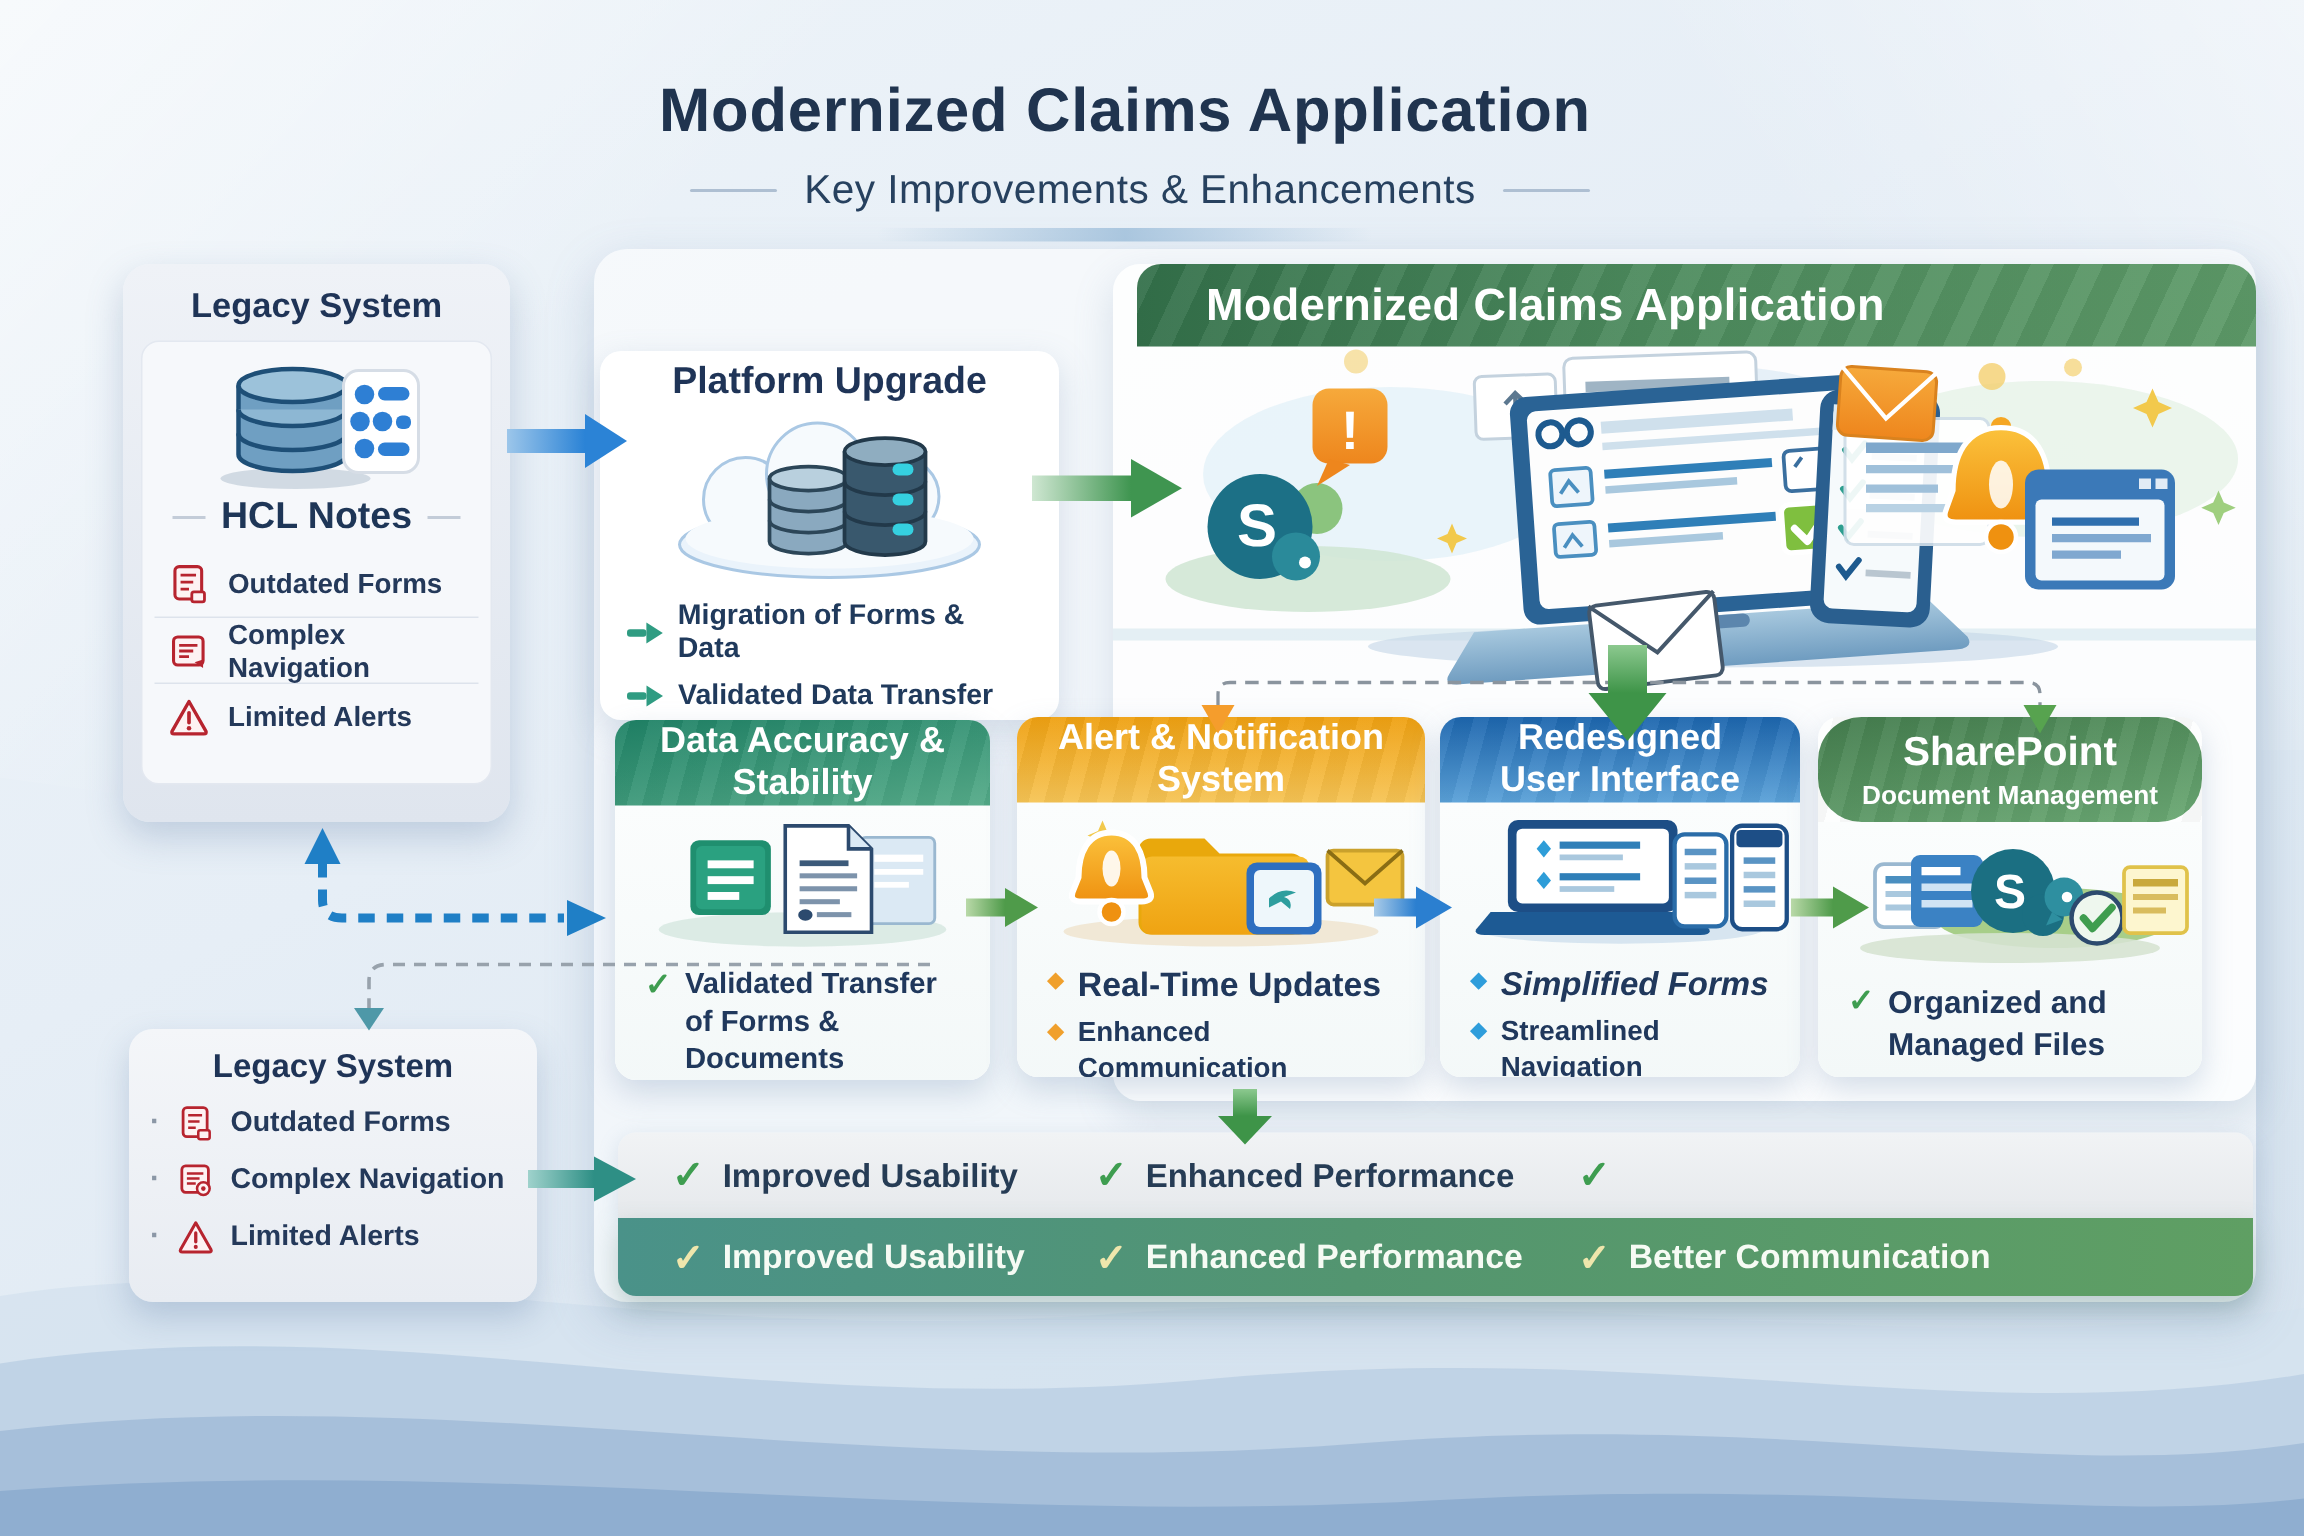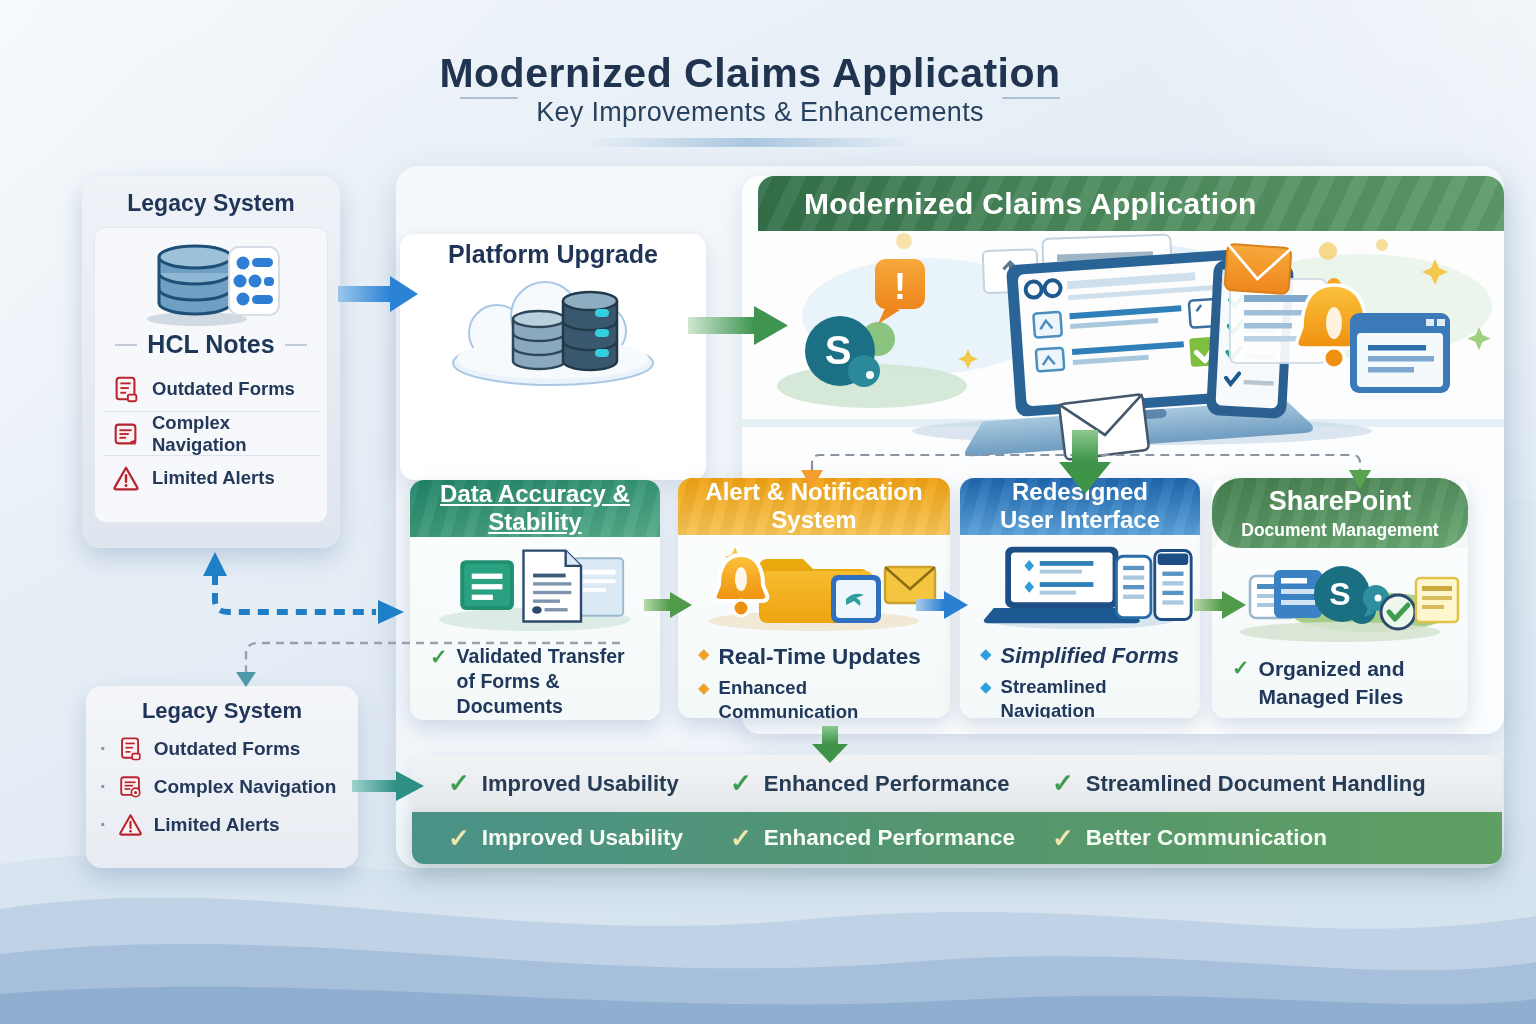--- a/index.html
+++ b/index.html
@@ -15,21 +15,21 @@
 
   #waves { position:absolute; left:0; bottom:0; width:1536px; height:220px; z-index:0; }
 
   .content-panel { position:absolute; left:396px; top:166px; width:1108px; height:702px;
     background:rgba(255,255,255,.55); border-radius:22px;
     box-shadow:0 12px 32px rgba(110,140,175,.28); z-index:1; }
 
   
   .title-block { position:absolute; left:0; top:50px; width:1500px; text-align:center; z-index:2; }
   .main-title { font-size:41px; font-weight:bold; color:#20344f; letter-spacing:.5px; }
-  .subtitle-row { margin-top:0; display:flex; align-items:flex-start; justify-content:center; gap:18px;padding-left:20px; }
+  .subtitle-row { margin-top:14px; display:flex; align-items:center; justify-content:center; gap:18px;padding-left:20px; }
   .subtitle { font-size:27px; color:#27415f; font-weight:normal; letter-spacing:.3px; }
   .sub-dash { width:58px; height:2px; background:#aebfd2; border-radius:2px; }
   .sub-underline { margin:10px auto 0; width:330px; height:9px; border-radius:4px;
     background:linear-gradient(90deg, rgba(150,185,215,0), rgba(150,185,215,.75), rgba(150,185,215,0)); }
 
   
   .legacy-top { position:absolute; left:82px; top:176px; width:258px; height:372px; z-index:3;
     background:linear-gradient(180deg,#eff2f7,#dfe5ee); border-radius:18px;
     box-shadow:0 10px 24px rgba(95,125,165,.3); padding:14px 12px 12px; }
   .legacy-top .lt-title { text-align:center; font-size:23px; font-weight:bold; color:#1f3457; }
@@ -67,21 +67,21 @@
     box-shadow:0 8px 20px rgba(110,140,175,.28); overflow:hidden; display:flex; flex-direction:column; }
   #card1 { left:410px; top:480px; width:250px; height:240px; }
   #card2 { left:678px; top:478px; width:272px; height:240px; }
   #card3 { left:960px; top:478px; width:240px; height:240px;align-items:center; }
   #card4 { left:1212px; top:478px; width:256px; height:240px; }
   .fcard .hdr { height:88px; display:flex; flex-direction:column; justify-content:center; align-items:center;
     color:#fff; text-align:center; position:relative; }
   .fcard .hdr::after { content:""; position:absolute; inset:0;
     background:repeating-linear-gradient(105deg, rgba(255,255,255,.05) 0 10px, rgba(0,0,0,.03) 10px 22px); }
   .fcard .hdr-title { position:relative; z-index:1; font-size:24px; font-weight:bold; line-height:1.18; }
-  #card1 .hdr { background:linear-gradient(170deg,#1f8266,#55ab89);text-decoration:underline; }
+  #card1 .hdr { background:linear-gradient(170deg,#1f8266,#55ab89); }
   #card1 .hdr-title { padding:0 30px; }
   #card2 .hdr { background:linear-gradient(180deg,#efa112,#f6c455); }
   #card2 .hdr-title { padding:0 24px; }
   #card3 .hdr { background:linear-gradient(180deg,#1d66ae,#5aa1d8); }
   #card3 .hdr-title { padding:0 32px; }
   #card4 .hdr { background:linear-gradient(170deg,#447d4e,#6aa873);border-radius:29px; }
   .fcard .hdr-sub { position:relative; z-index:1; font-size:17.5px; font-weight:600; margin-top:2px; }
   #card4 .hdr-title { font-size:27px; }
   .fcard .body { flex:1; background:linear-gradient(180deg,#fbfdfd,#f3f8f8); display:flex; flex-direction:column; }
   .fcard .illus { height:100px; display:flex; align-items:center; justify-content:center; }
@@ -219,20 +219,36 @@
       <path d="M78 48 v42 a26 8 0 0 0 52 0 V48" fill="#8aa9bf" stroke="#2c4658" stroke-width="2.5"></path>
       <path d="M78 62 a26 8 0 0 0 52 0 M78 76 a26 8 0 0 0 52 0" fill="none" stroke="#2c4658" stroke-width="2.5"></path>
       <ellipse cx="104" cy="48" rx="26" ry="8" fill="#b9d0de" stroke="#2c4658" stroke-width="2.5"></ellipse>
       <path d="M128 30 v60 a27 9 0 0 0 54 0 V30" fill="#39586d" stroke="#22394a" stroke-width="2.5"></path>
       <path d="M128 50 a27 9 0 0 0 54 0 M128 70 a27 9 0 0 0 54 0" fill="none" stroke="#22394a" stroke-width="2.5"></path>
       <ellipse cx="155" cy="30" rx="27" ry="9" fill="#8fadc0" stroke="#22394a" stroke-width="2.5"></ellipse>
       <rect x="160" y="38" width="14" height="8" rx="4" fill="#35d0e0"></rect>
       <rect x="160" y="58" width="14" height="8" rx="4" fill="#35d0e0"></rect>
       <rect x="160" y="78" width="14" height="8" rx="4" fill="#35d0e0"></rect>
     </svg>
+  </div>
+  <div class="pu-bullets">
+    <div class="pu-bullet">
+      <svg width="24" height="16" viewBox="0 0 24 16">
+        <rect x="0" y="5.5" width="13" height="5" rx="2" fill="#2f9c82"></rect>
+          <path d="M13 1 L24 8 L13 15 Z" fill="#2f9c82"></path>
+      </svg>
+      <span class="txt">Migration of Forms &amp; Data</span>
+    </div>
+    <div class="pu-bullet">
+      <svg width="24" height="16" viewBox="0 0 24 16">
+        <rect x="0" y="5.5" width="13" height="5" rx="2" fill="#2f9c82"></rect>
+          <path d="M13 1 L24 8 L13 15 Z" fill="#2f9c82"></path>
+      </svg>
+      <span class="txt">Validated Data Transfer</span>
+    </div>
   </div>
 </div>
 
 <div class="main-panel">
   <div class="banner">
     <span class="banner-text">Modernized Claims Application</span>
   </div>
   <svg class="main-illus" width="762" height="230" viewBox="0 0 762 230">
     <defs>
       <linearGradient id="orG" x1="0" y1="0" x2="0" y2="1">
@@ -556,21 +572,20 @@
   <div class="b-item bl1">
     <span class="b-check">✓</span>
     <span class="b-txt">Improved Usability</span>
   </div>
   <div class="b-item bl2">
     <span class="b-check">✓</span>
     <span class="b-txt">Enhanced Performance</span>
   </div>
   <div class="b-item bl3">
     <span class="b-check">✓</span>
-    <span class="b-txt">Streamlined Document Handling</span>
   </div>
 </div>
 <div class="benefits-green">
   <div class="b-item bl1">
     <span class="b-check">✓</span>
     <span class="b-txt">Improved Usability</span>
   </div>
   <div class="b-item bl2">
     <span class="b-check">✓</span>
     <span class="b-txt">Enhanced Performance</span>

